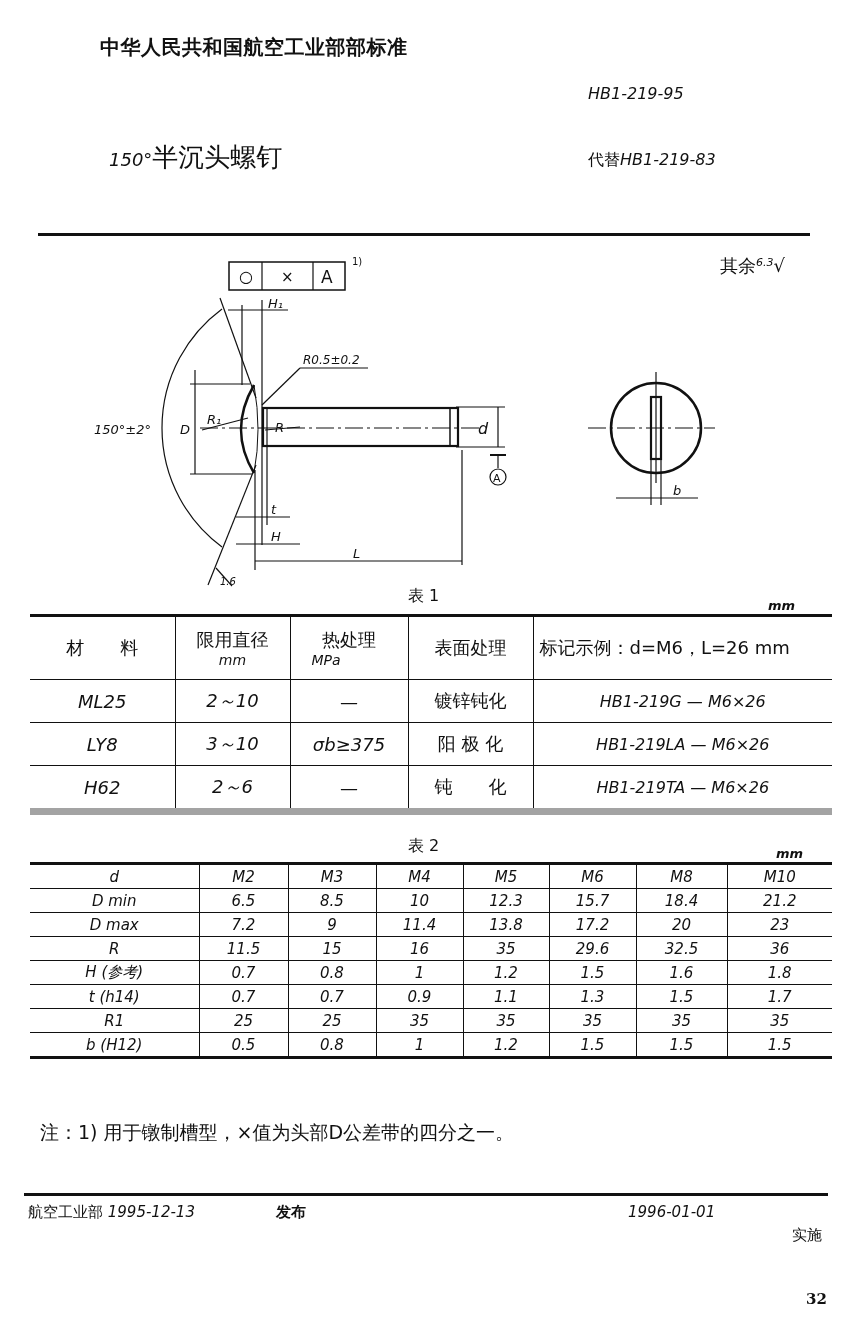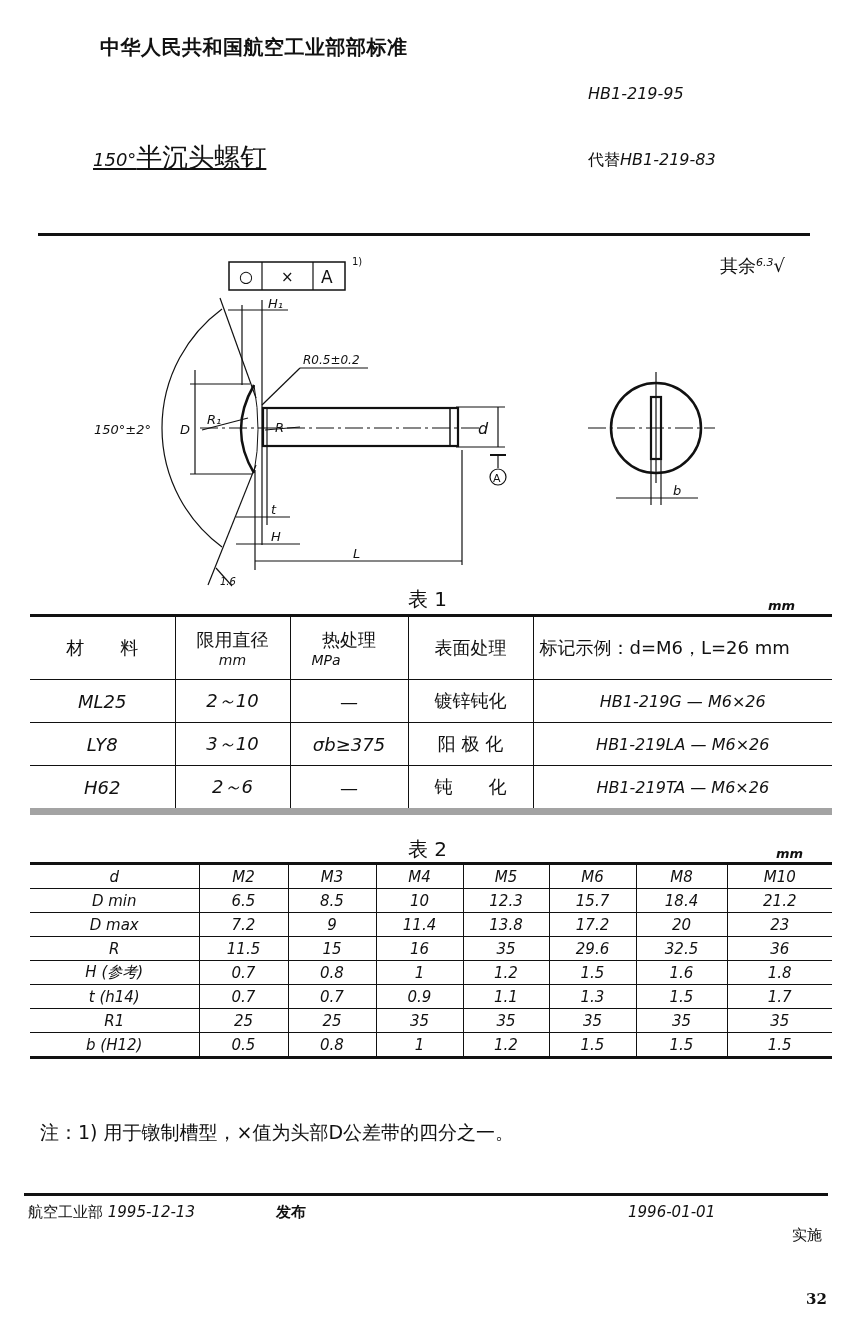--- a/index.html
+++ b/index.html
@@ -2,28 +2,28 @@
 <html><head>
 <meta charset="utf-8">
 <style>
   html,body{margin:0;padding:0;background:#fff;}
   body{width:852px;height:1319px;position:relative;overflow:hidden;color:#111;
        font-family:"DejaVu Sans","Liberation Sans",sans-serif;}
   .abs{position:absolute;white-space:nowrap;}
   .ital{font-style:italic;font-family:"DejaVu Sans",sans-serif;}
   .org{left:100px;top:34px;font-size:20px;font-weight:bold;letter-spacing:0.5px;}
   .stdno{left:588px;top:84px;font-size:16px;}
-  .title{left:93px;top:140px;font-size:26px;text-decoration:underline;}
+  .title{left:109px;top:140px;font-size:26px;}
   .title .deg{font-style:italic;font-size:18px;}
   .repl{left:588px;top:150px;font-size:16px;}
   .hr-top{left:38px;top:233px;width:772px;height:3px;background:#111;}
   .rough{left:720px;top:254px;font-size:18px;}
   .rough .sym{font-size:11px;font-style:italic;vertical-align:6px;}
   svg.drw{position:absolute;left:0;top:240px;}
-  .cap{font-size:20px;text-align:center;}
+  .cap{font-size:16px;text-align:center;}
   .unit{font-size:13px;font-style:italic;font-weight:bold;}
   table.t{position:absolute;border-collapse:collapse;}
   table.t1{left:30px;top:614px;width:802px;border-top:3px solid #111;border-bottom:7px solid #a3a3a3;}
   table.t1 td{border:1.5px solid #111;border-left:none;border-right:none;height:40px;text-align:center;font-size:18px;}
   table.t1 td + td{border-left:1.5px solid #111;}
   table.t1 tr.h td{height:60px;}
   table.t2{left:30px;top:862px;width:802px;border-top:3px solid #111;border-bottom:3px solid #111;}
   table.t2 td{border-bottom:1.5px solid #111;height:23px;padding:0;text-align:center;font-size:15px;font-style:italic;}
   table.t2 td + td{border-left:1.5px solid #111;}
   .note{left:40px;top:1120px;font-size:19px;}

